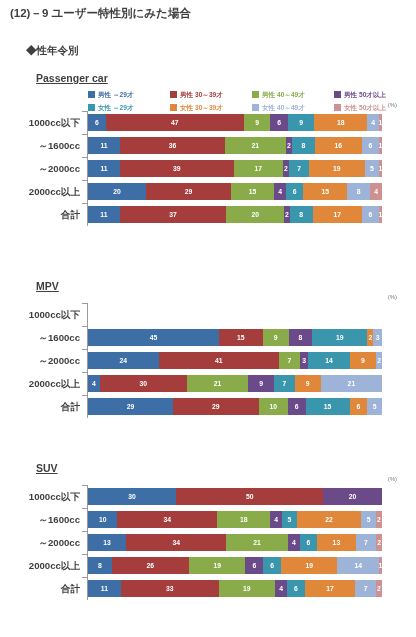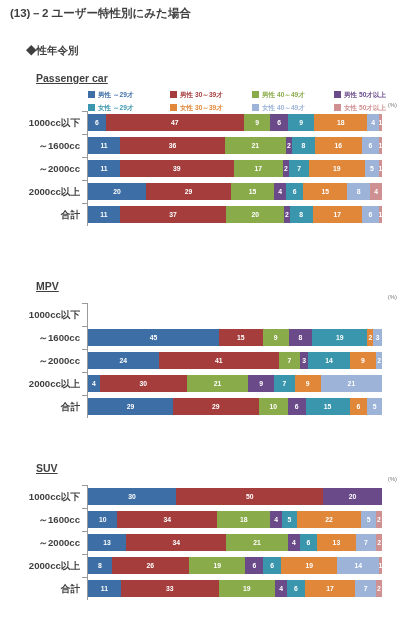--- a/index.html
+++ b/index.html
@@ -149,21 +149,21 @@
     color: #ffffff;
     line-height: 8px;
     white-space: nowrap;
   }
 </style>
 </head>
 <body>
 
 <div class="page">
 
-  <div class="doc-title">(13)－2 ユーザー特性別にみた場合</div>
+  <div class="doc-title">(12)－9 ユーザー特性別にみた場合</div>
   <div class="section-head">◆性年令別</div>
 
   <div id="charts-host">
       <div class="chart-block" style="top: 72px;">
         <div class="chart-title">Passenger car</div>
         <div class="legend">
           <div class="legend-item">
             <span class="legend-swatch" style="background: rgb(61, 110, 165);"></span>
             <span class="legend-label" style="color: rgb(61, 110, 165);">男性 ～29才</span>
           </div>

